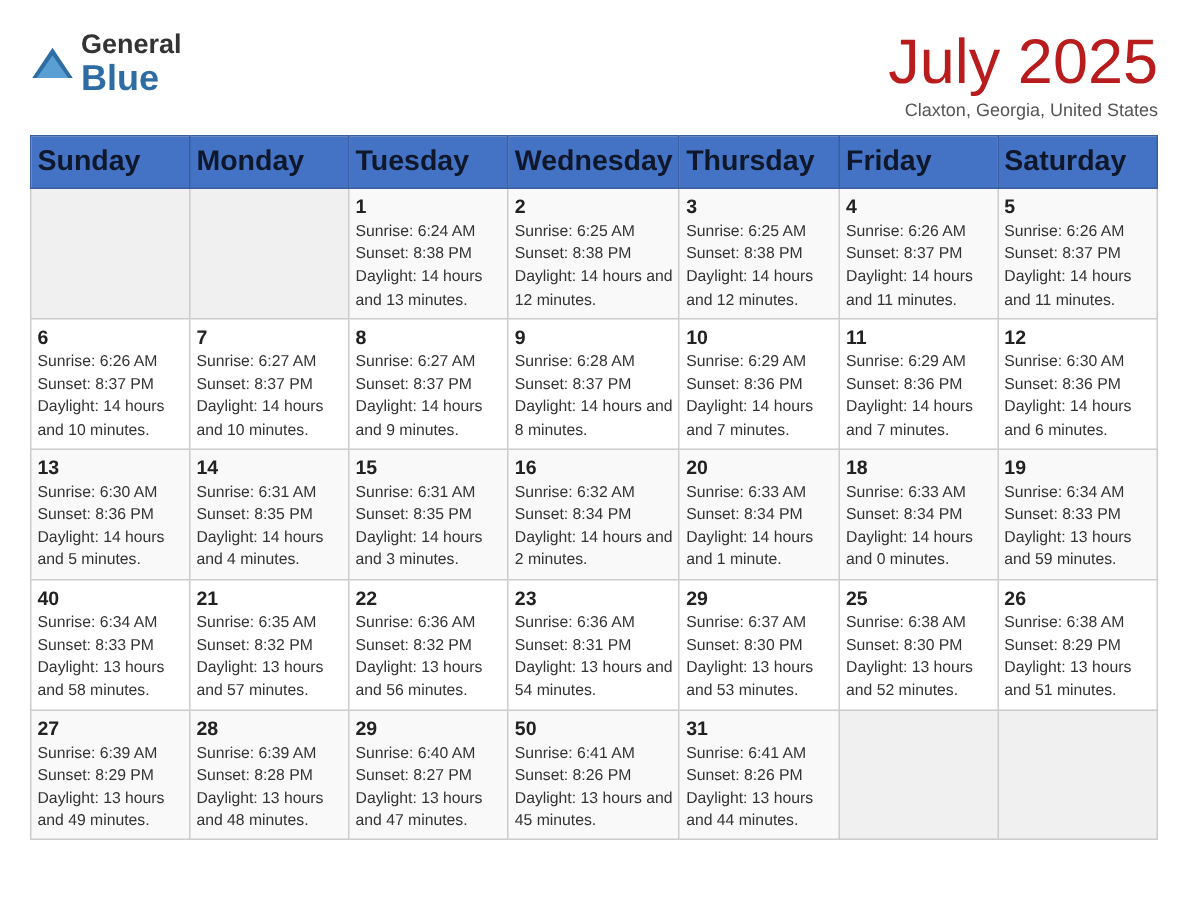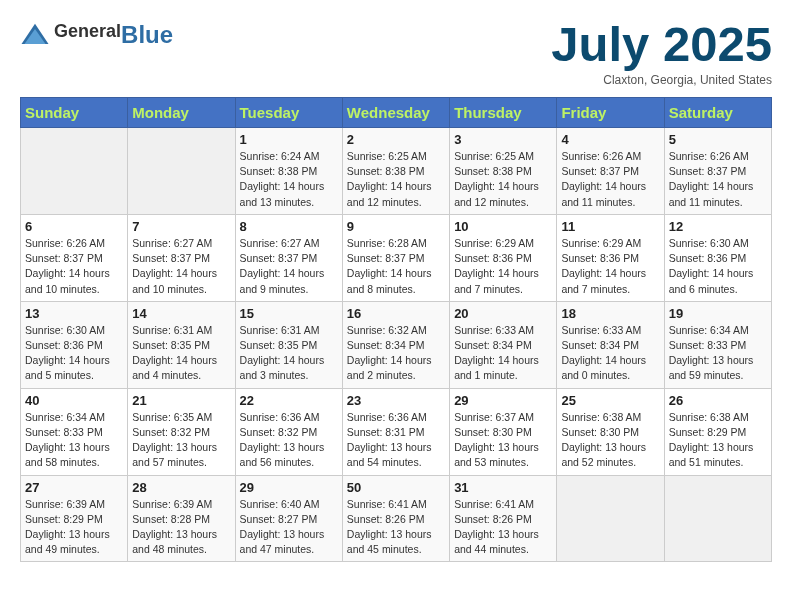--- a/index.html
+++ b/index.html
@@ -15,21 +15,21 @@
       justify-content: space-between;
       align-items: flex-start;
       margin-bottom: 10px;
     }
     .logo {
       display: flex;
       align-items: center;
     }
     .logo-text {
       display: flex;
-      flex-direction: row;
+      flex-direction: column;
       line-height: 1.1;
     }
     .logo-general {
       font-size: 18px;
       font-weight: bold;
       color: #333;
     }
     .logo-blue {
       font-size: 24px;
       font-weight: bold;
@@ -37,41 +37,41 @@
     }
     .logo-icon {
       width: 30px;
       height: 30px;
       margin-right: 4px;
     }
     .title-area {
       text-align: right;
     }
     .month-title {
-      font-size: 49px;
-      font-weight: bold;
-      color: #0c4a6e;
+      font-size: 42px;
+      font-weight: normal;
+      color: #b91c1c;
       line-height: 1;
     }
     .location {
       font-size: 12px;
       color: #555;
       margin-top: 4px;
     }
     table {
       width: 100%;
       border-collapse: collapse;
       font-size: 11px;
     }
     thead tr th {
       background-color: #4472c4;
-      color: #bef264;
+      color: #0f172a;
       padding: 6px 4px;
       text-align: left;
-      font-size: 15px;
+      font-size: 19px;
       font-weight: bold;
       border: 1px solid #3a5fa0;
     }
     tbody tr td {
       border: 1px solid #ccc;
       padding: 4px 4px;
       vertical-align: top;
       width: 107px;
       min-height: 80px;
       background: #fff;

